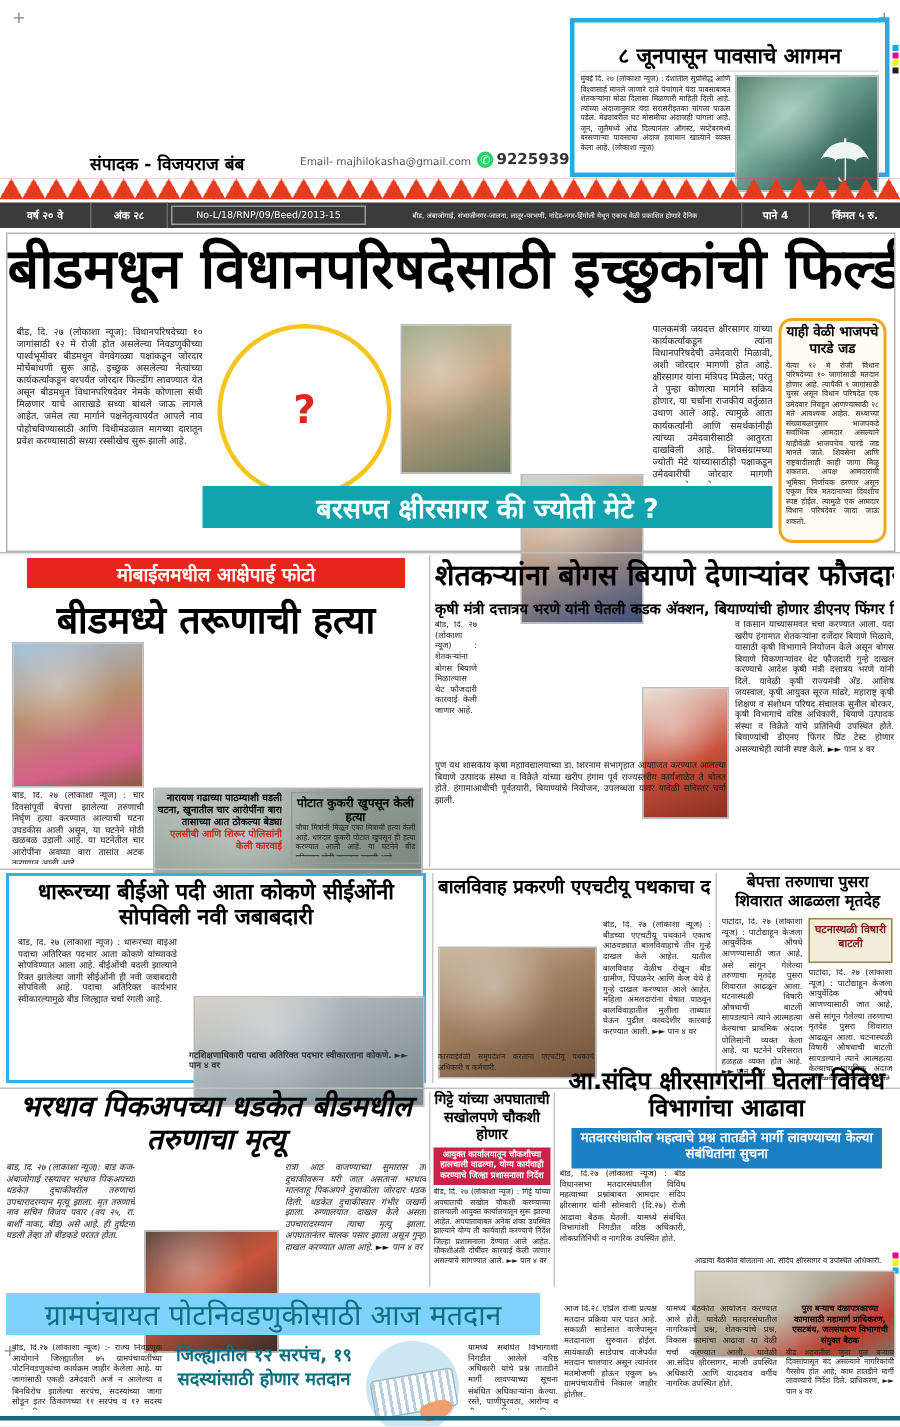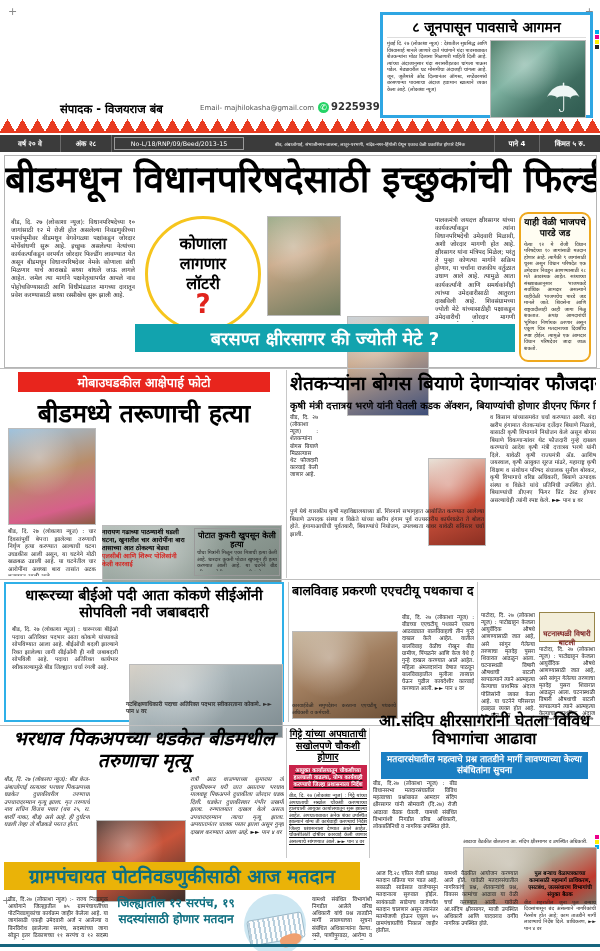--- a/index.html
+++ b/index.html
@@ -36,21 +36,21 @@
   .red-strip{background:#e8251d;color:#fff;font-weight:bold;display:flex;align-items:center;justify-content:center;}
   .blue-banner{background:#1b7fc3;color:#fff;font-weight:bold;text-align:center;}
   .crimson-banner{background:#c9234a;color:#fff;font-weight:bold;text-align:center;}
   .yellow-box{border:2px solid #efa81d;border-radius:9px;background:#fffdf2;}
   .blue-box{border:2px solid #2fb0e8;background:#fff;}
   .khaki-box{border:1px solid #97854a;background:#f3eeda;color:#7a1f1f;font-weight:bold;text-align:center;}
   .circle-q{border:3px solid #f6c51d;border-radius:50%;background:#fff;
     display:flex;flex-direction:column;align-items:center;justify-content:center;}
   .callout{border:2px solid #7ab648;border-radius:50% / 42%;background:#fff;
     display:flex;align-items:center;justify-content:center;text-align:center;}
-  .lt-banner{background:#eab308;color:#0e6f80;font-weight:bold;display:flex;align-items:center;justify-content:center;}
+  .lt-banner{background:#7dd3fc;color:#0e6f80;font-weight:normal;display:flex;align-items:center;justify-content:center;}
   .red-txt{color:#d42420;font-weight:bold;}
   
   .wa-icon{display:inline-flex;width:11px;height:11px;border-radius:50%;background:#25d366;color:#fff;
     font-size:8px;align-items:center;justify-content:center;margin-right:2px;vertical-align:middle;}
   .cmyk{position:absolute;width:4px;}
   .cmyk span{display:block;width:4px;height:4px;margin-bottom:1px;}
   .evm-circle{position:absolute;border-radius:50%;background:#cde7f2;}
   .evm-body{position:absolute;background:#fdfdfd;border:1px solid #9db9c8;border-radius:3px;transform:rotate(-10deg);
     background-image:repeating-linear-gradient(90deg,#b9cfdd 0 2px,transparent 2px 5px);}
   .evm-hand{position:absolute;background:#f0a070;border-radius:40% 60% 60% 40%;transform:rotate(-18deg);}
@@ -75,21 +75,21 @@
       <span style="background:#fff200"></span>
       <span style="background:#00aeef"></span>
   </div>
 
   <div class="abs hd" style="left:60px;top:101px;font-size:11.5px;">संपादक - विजयराज बंब</div>
   <div class="abs" style="left:200px;top:104px;font-size:7px;color:#555;">Email- majhilokasha@gmail.com</div>
   <div class="abs" style="left:318px;top:101px;font-size:10px;font-weight:bold;color:#333;">
     <span class="wa-icon">✆</span><span>9225939491</span>
   </div>
 
-  <div class="abs" style="left:380px;top:12px;width:213px;height:106px;border:3px solid #2fa6e3;background:#fff;padding:2px 4px;box-sizing:border-box;">
+  <div class="abs" style="left:380px;top:12px;width:213px;height:106px;border:3px solid #2fa6e3;background:#fff;padding:12px 4px;box-sizing:border-box;">
     <div class="hd ctr nowrap" style="font-size:14px;border-bottom:1px solid #ddd;padding-bottom:1px;">८ जूनपासून पावसाचे आगमन</div>
     <div style="display:flex;gap:3px;margin-top:2px;">
       <div class="t5" style="width:102px;height:80px;overflow:hidden;">मुंबई दि. २७ (लोकाशा न्यूज) : देशातील सुप्रसिद्ध आणि विश्वासार्ह मानले जाणारे दाते पंचांगाने यंदा पावसाबाबत शेतकऱ्यांना मोठा दिलासा मिळणारी माहिती दिली आहे. त्यांच्या अंदाजानुसार यंदा सरासरीइतका चांगला पाऊस पडेल. मेढ्यावरील घट मोसमीचा अंदाजही चांगला आहे. जून, जुलैमध्ये ओढ दिल्यानंतर ऑगस्ट, सप्टेंबरमध्ये बरसणाऱ्या पावसाचा अंदाज हवामान खात्याने व्यक्त केला आहे. (लोकाशा न्यूज)</div>
       <div class="photo" style="width:96px;height:76px;background:linear-gradient(140deg,#57836f 0%,#7fb3a2 35%,#3f6d60 70%,#2f5a50 100%);">
         <div style="position:absolute;right:4px;bottom:-4px;font-size:40px;color:#eef6f4;">☂</div>
       </div>
     </div>
   </div>
 
   <div class="bunting"></div>
@@ -99,42 +99,41 @@
     <div class="dl-seg dl-box" style="width:120px;">No-L/18/RNP/09/Beed/2013-15</div>
     <div class="dl-seg dl-mini">बीड, अंबाजोगाई, संभाजीनगर-जालना, लातूर-परभणी, नांदेड-नगर-हिंगोली येथून एकाच वेळी प्रकाशित होणारे दैनिक</div>
     <div class="dl-seg" style="width:36px;">पाने 4</div>
     <div class="dl-seg" style="width:52px;border-right:none;">किंमत ५ रु.</div>
   </div>
 
   <div class="abs" style="left:4px;top:155px;width:591px;height:211px;border:1px solid #b5b5b5;">
     <div class="abs hd ctr nowrap" style="left:0;top:2px;width:100%;font-size:37px;line-height:1.2;">बीडमधून विधानपरिषदेसाठी इच्छुकांची फिल्डींग</div>
     <div class="abs t6" style="left:6px;top:62px;width:124px;height:144px;overflow:hidden;">बीड, दि. २७ (लोकाशा न्यूज): विधानपरिषदेच्या १० जागांसाठी १२ मे रोजी होत असलेल्या निवडणुकीच्या पार्श्वभूमीवर बीडमधून वेगवेगळ्या पक्षांकडून जोरदार मोर्चेबांधणी सुरू आहे. इच्छुक असलेल्या नेत्यांच्या कार्यकर्त्यांकडून वरपर्यंत जोरदार फिल्डींग लावण्यात येत असून बीडमधून विधानपरिषदेवर नेमके कोणाला संधी मिळणार याचे आराखडे सध्या बांधले जाऊ लागले आहेत. जमेल त्या मार्गाने पक्षनेतृत्वापर्यंत आपले नाव पोहोचविण्यासाठी आणि विधीमंडळात मागच्या दारातून प्रवेश करण्यासाठी सध्या रस्सीखेच सुरू झाली आहे.</div>
     <div class="abs circle-q" style="left:140px;top:60px;width:110px;height:110px;">
-      <div class="hd" style="font-size:16px;text-align:center;line-height:1.25;width:80px;">कोणाला लागणार लॉटरी</div>
       <div style="color:#e0231c;font-size:26px;font-weight:bold;line-height:.8;">?</div>
     </div>
     <div class="photo abs" style="left:262px;top:60px;width:72px;height:98px;background:linear-gradient(160deg,#9fae8d 0%,#c9a887 40%,#6d7a5e 100%);"></div>
     <div class="photo abs" style="left:342px;top:60px;width:80px;height:98px;background:linear-gradient(160deg,#cbd3d8 0%,#c9a98d 38%,#3e4e79 100%);"></div>
     <div class="abs t6" style="left:430px;top:60px;width:80px;height:106px;overflow:hidden;">पालकमंत्री जयदत्त क्षीरसागर यांच्या कार्यकर्त्यांकडून त्यांना विधानपरिषदेची उमेदवारी मिळावी, अशी जोरदार मागणी होत आहे. क्षीरसागर यांना मंत्रिपद मिळेल; परंतु ते पुन्हा कोणत्या मार्गाने सक्रिय होणार, या चर्चांना राजकीय वर्तुळात उधाण आले आहे. त्यामुळे आता कार्यकर्त्यांनी आणि समर्थकांनीही त्यांच्या उमेदवारीसाठी आतुरता दाखविली आहे. शिवसंग्रामच्या ज्योती मेटे यांच्यासाठीही पक्षाकडून उमेदवारीची जोरदार मागणी करण्यात येत आहे. ►► पान ४ वर</div>
     <div class="abs yellow-box" style="left:514px;top:56px;width:72px;height:150px;padding:3px;box-sizing:border-box;">
       <div class="hd ctr" style="font-size:9px;line-height:1.2;">याही वेळी भाजपचे पारडे जड</div>
       <div class="t5" style="margin-top:2px;height:118px;overflow:hidden;">येत्या १२ मे रोजी विधान परिषदेच्या १० जागांसाठी मतदान होणार आहे. त्यापैकी ९ जागांसाठी चुरस असून विधान परिषदेत एक उमेदवार निवडून आणण्यासाठी २८ मते आवश्यक आहेत. सध्याच्या संख्याबळानुसार भाजपकडे सर्वाधिक आमदार असल्याने याहीवेळी भाजपचेच पारडे जड मानले जाते. शिवसेना आणि राष्ट्रवादीलाही काही जागा मिळू शकतात. अपक्ष आमदारांची भूमिका निर्णायक ठरणार असून एकूण चित्र मतदानाच्या दिवशीच स्पष्ट होईल. त्यामुळे एक आमदार विधान परिषदेवर जादा जाऊ शकतो.</div>
     </div>
     <div class="abs teal-banner nowrap" style="left:130px;top:168px;width:380px;height:28px;font-size:18px;">बरसण्त क्षीरसागर की ज्योती मेटे ?</div>
   </div>
 
   <div class="rule-h" style="left:0;top:368px;width:600px;"></div>
 
   <div class="abs" style="left:4px;top:370px;width:280px;height:208px;">
-    <div class="red-strip abs nowrap" style="left:14px;top:2px;width:252px;height:20px;font-size:12.5px;">मोबाउघडकील आक्षेपार्ह फोटो</div>
+    <div class="red-strip abs nowrap" style="left:14px;top:2px;width:252px;height:20px;font-size:12.5px;">मोबाईलमधील आक्षेपार्ह फोटो</div>
     <div class="abs hd ctr nowrap" style="left:0;top:25px;width:100%;font-size:25px;">बीडमध्ये तरूणाची हत्या</div>
     <div class="photo abs" style="left:4px;top:58px;width:86px;height:95px;background:linear-gradient(165deg,#9fc3de 0%,#b98d6a 45%,#d6608a 80%,#8a5b42 100%);"></div>
     <div class="photo abs" style="left:98px;top:58px;width:178px;height:95px;background:linear-gradient(150deg,#b9c2bd 0%,#8d9a93 45%,#6f7a74 100%);"></div>
     <div class="abs t58" style="left:4px;top:158px;width:88px;height:48px;overflow:hidden;">बीड, दि. २७ (लोकाशा न्यूज) : चार दिवसांपूर्वी बेपत्ता झालेल्या तरुणाची निर्घृण हत्या करण्यात आल्याची घटना उघडकीस आली असून, या घटनेने मोठी खळबळ उडाली आहे. या घटनेतील चार आरोपींना अवघ्या बारा तासांत अटक करण्यात आली आहे.</div>
-    <div class="abs" style="left:98px;top:158px;width:86px;height:48px;overflow:hidden;text-align:left;">
+    <div class="abs" style="left:98px;top:158px;width:86px;height:48px;overflow:hidden;text-align:right;">
       <span class="hd" style="font-size:6.4px;line-height:1.25;display:block;">नारायण गढाच्या पाठम्याशी घडली घटना, खुनातील चार आरोपींना बारा तासाच्या आत ठोकल्या बेड्या</span>
       <span class="red-txt" style="font-size:6.4px;line-height:1.25;display:block;">एलसीबी आणि शिरूर पोलिसांनी केली कारवाई</span>
     </div>
     <div class="abs" style="left:190px;top:158px;width:86px;height:48px;border:1px solid #999;padding:2px;box-sizing:border-box;">
       <div class="hd ctr" style="font-size:8px;line-height:1.15;">पोटात कुकरी खुपसून केली हत्या</div>
       <div class="t5" style="height:22px;overflow:hidden;">चौघा मित्रांनी मिळून एका मित्राची हत्या केली आहे. धारदार कुकरी पोटात खुपसून ही हत्या करण्यात आली आहे. या घटनेने बीड परिसरात मोठी खळबळ उडाली आहे.</div>
     </div>
   </div>
 
   <div class="rule-v" style="left:286px;top:370px;height:208px;"></div>
@@ -162,37 +161,38 @@
   <div class="abs" style="left:292px;top:582px;width:182px;height:140px;">
     <div class="hd ctr nowrap" style="font-size:12.5px;">बालविवाह प्रकरणी एएचटीयू पथकाचा दणका</div>
     <div class="photo abs" style="left:0;top:32px;width:104px;height:86px;background:linear-gradient(155deg,#c9b8a0 0%,#a07d5e 45%,#6e5138 100%);"></div>
     <div class="abs t5" style="left:0;top:120px;width:104px;height:18px;overflow:hidden;">कारवाईवेळी समुपदेशन करताना एएचटीयू पथकाचे अधिकारी व कर्मचारी.</div>
     <div class="abs t55" style="left:110px;top:32px;width:72px;height:106px;overflow:hidden;">बीड, दि. २७ (लोकाशा न्यूज) : बीडच्या एएचटीयू पथकाने एकाच आठवड्यात बालविवाहाचे तीन गुन्हे दाखल केले आहेत. यातील बालविवाह वेळीच रोखून बीड ग्रामीण, पिंपळनेर आणि केज येथे हे गुन्हे दाखल करण्यात आले आहेत. महिला अंमलदारांना वेषात पाठवून बालविवाहातील मुलीला ताब्यात घेऊन पुढील कायदेशीर कारवाई करण्यात आली. ►► पान ४ वर</div>
   </div>
 
   <div class="rule-v" style="left:477px;top:582px;height:140px;"></div>
 
   <div class="abs" style="left:481px;top:582px;width:115px;height:140px;">
-    <div class="abs khaki-box" style="left:58px;top:30px;width:56px;height:30px;font-size:7.2px;line-height:1.25;padding-top:16px;box-sizing:border-box;">घटनास्थळी विषारी बाटली</div>
+    <div class="hd ctr" style="font-size:10.5px;line-height:1.2;">बेपत्ता तरुणाचा पुसरा शिवारात आढळला मृतदेह</div>
+    <div class="abs khaki-box" style="left:58px;top:30px;width:56px;height:30px;font-size:7.2px;line-height:1.25;padding-top:2px;box-sizing:border-box;">घटनास्थळी विषारी बाटली</div>
     <div class="abs t55" style="left:0;top:30px;width:54px;height:108px;overflow:hidden;">पाटोदा, दि. २७ (लोकाशा न्यूज) : पाटोद्याहून केजला आयुर्वेदिक औषधे आणण्यासाठी जात आहे, असे सांगून गेलेल्या तरुणाचा मृतदेह पुसरा शिवारात आढळून आला. घटनास्थळी विषारी औषधाची बाटली सापडल्याने त्याने आत्महत्या केल्याचा प्राथमिक अंदाज पोलिसांनी व्यक्त केला आहे. या घटनेने परिसरात हळहळ व्यक्त होत आहे. ►► पान ४ वर</div>
     <div class="abs t55" style="left:58px;top:64px;width:56px;height:74px;overflow:hidden;">पाटोदा, दि. २७ (लोकाशा न्यूज) : पाटोद्याहून केजला आयुर्वेदिक औषधे आणण्यासाठी जात आहे, असे सांगून गेलेल्या तरुणाचा मृतदेह पुसरा शिवारात आढळून आला. घटनास्थळी विषारी औषधाची बाटली सापडल्याने त्याने आत्महत्या केल्याचा प्राथमिक अंदाज पोलिसांनी व्यक्त केला आहे. या घटनेने परिसरात हळहळ व्यक्त होत आहे. ►► पान ४ वर</div>
   </div>
 
   <div class="rule-h" style="left:0;top:725px;width:600px;"></div>
 
   <div class="abs" style="left:4px;top:728px;width:280px;height:130px;font-style:italic;">
     <div class="hd ctr" style="font-size:19px;line-height:1.15;">भरधाव पिकअपच्या धडकेत बीडमधील तरुणाचा मृत्यू</div>
     <div class="abs t58" style="left:0;top:48px;width:86px;height:82px;overflow:hidden;">बीड, दि. २७ (लोकाशा न्यूज): बीड केज-अंबाजोगाई रस्त्यावर भरधाव पिकअपच्या धडकेत दुचाकीवरील तरुणाचा उपचारादरम्यान मृत्यू झाला. मृत तरुणाचे नाव सचिन विजय पवार (वय २५, रा. बार्शी नाका, बीड) असे आहे. ही दुर्घटना घडली तेव्हा तो बीडकडे परतत होता.</div>
     <div class="photo abs" style="left:92px;top:48px;width:88px;height:80px;background:linear-gradient(150deg,#5e4a44 0%,#c9543a 45%,#3a2e2a 100%);"></div>
     <div class="abs t58" style="left:186px;top:48px;width:94px;height:82px;overflow:hidden;">रात्री आठ वाजण्याच्या सुमारास तो दुचाकीवरून घरी जात असताना भरधाव मालवाहू पिकअपने दुचाकीला जोरदार धडक दिली. धडकेत दुचाकीस्वार गंभीर जखमी झाला. रुग्णालयात दाखल केले असता उपचारादरम्यान त्याचा मृत्यू झाला. अपघातानंतर चालक पसार झाला असून गुन्हा दाखल करण्यात आला आहे. ►► पान ४ वर</div>
   </div>
 
   <div class="rule-v" style="left:286px;top:728px;height:130px;"></div>
 
-  <div class="abs" style="left:289px;top:728px;width:78px;height:130px;text-decoration:underline;">
+  <div class="abs" style="left:289px;top:728px;width:78px;height:130px;">
     <div class="hd ctr" style="font-size:9.6px;line-height:1.2;">गिट्टे यांच्या अपघाताची सखोलपणे चौकशी होणार</div>
     <div class="crimson-banner" style="margin-top:2px;font-size:5.6px;line-height:1.3;padding:2px 1px;">आयुक्त कार्यालयातून चौकशीच्या हालचाली वाढल्या, योग्य कार्यवाही करण्याचे जिल्हा प्रशासनाला निर्देश</div>
     <div class="t5" style="margin-top:2px;height:62px;overflow:hidden;">बीड, दि. २७ (लोकाशा न्यूज) : गिट्टे यांच्या अपघाताची सखोल चौकशी करण्याच्या हालचाली आयुक्त कार्यालयातून सुरू झाल्या आहेत. अपघाताबाबत अनेक शंका उपस्थित झाल्याने योग्य ती कार्यवाही करण्याचे निर्देश जिल्हा प्रशासनाला देण्यात आले आहेत. चौकशीअंती दोषींवर कारवाई केली जाणार असल्याचे सांगण्यात आले. ►► पान ४ वर</div>
   </div>
 
   <div class="rule-v" style="left:369px;top:728px;height:130px;"></div>
 
   <div class="abs" style="left:373px;top:712px;width:223px;height:130px;">
     <div class="hd ctr" style="font-size:16px;line-height:1.15;">आ.संदिप क्षीरसागरांनी घेतला विविध विभागांचा आढावा</div>
     <div class="blue-banner" style="margin:3px 8px 0 8px;font-size:8.8px;line-height:1.3;padding:2px;">मतदारसंघातील महत्वाचे प्रश्न तातडीने मार्गी लावण्याच्या केल्या संबंधितांना सुचना</div>

